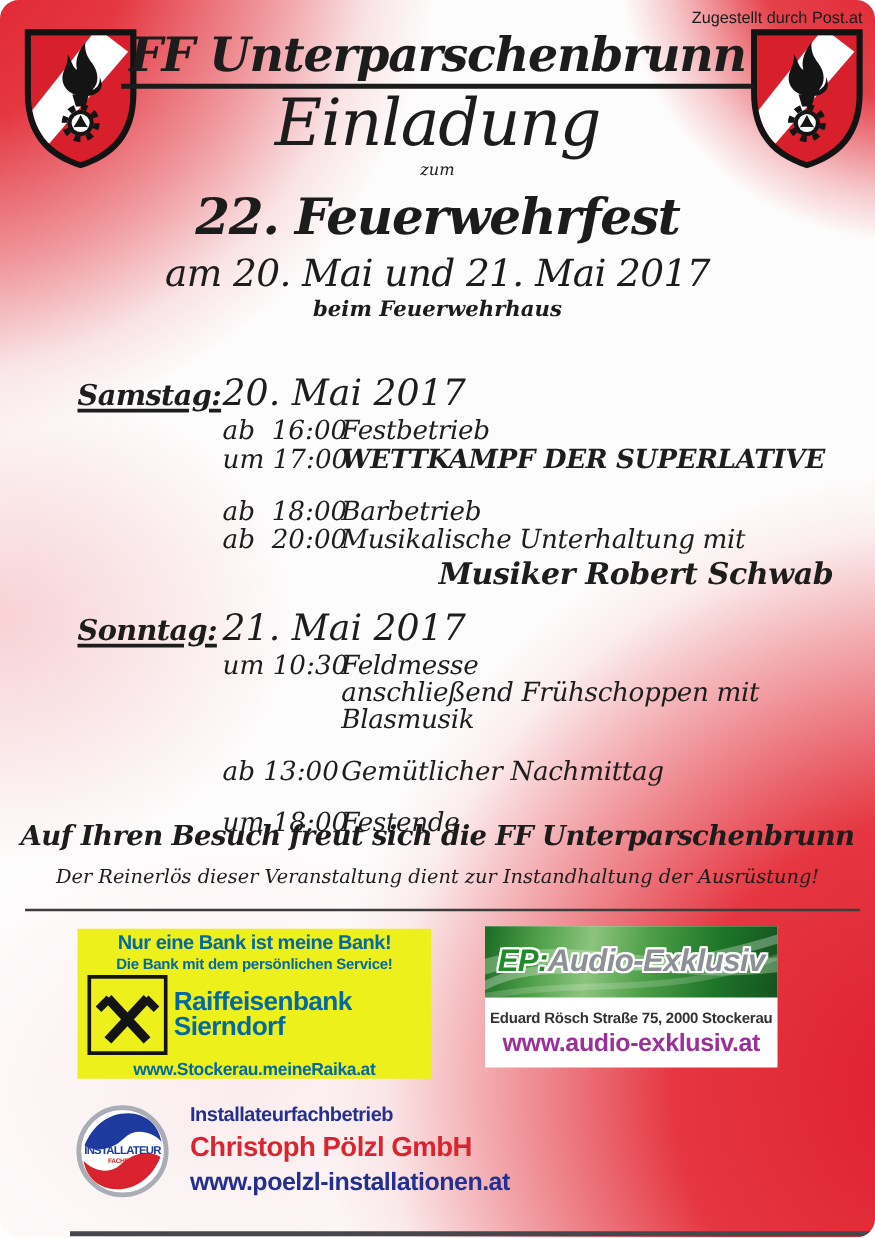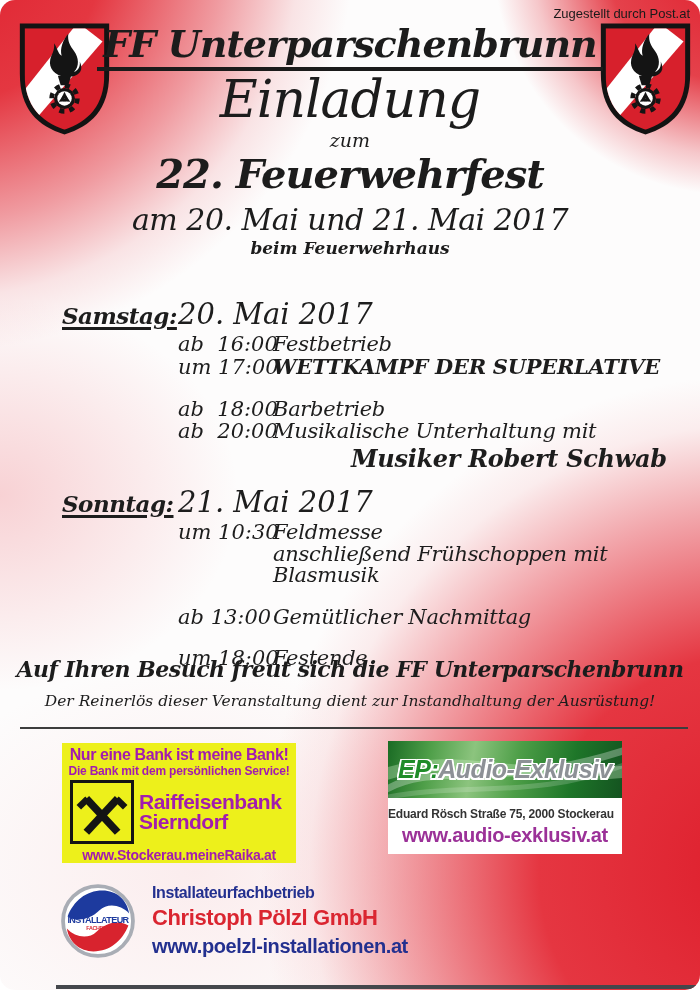--- a/index.html
+++ b/index.html
@@ -21,21 +21,21 @@
   .postal-note { position:absolute; top:6px; right:10px; font:13px "Liberation Sans",sans-serif; color:#1a1a1a; }
 
   .crest { position:absolute; top:22px; width:95px; height:113px; }
   .crest-left { left:17px; }
   .crest-right { left:598px; }
 
   .org { top:22px; }
   .org-inner { display:inline-block; font-style:italic; font-weight:bold; font-size:38px; letter-spacing:-1px;
                border-bottom:4px solid #1b1b1b; padding:0 6px 1px; line-height:44px; }
   .einladung { top:70px; font-style:italic; font-size:52px; line-height:58px; letter-spacing:-1px; }
-  .zum       { top:129px; font-style:italic; font-size:19px; }
+  .zum       { top:129px; font-style:italic; font-size:13px; }
   .fest      { top:148px; font-style:italic; font-weight:bold; font-size:40px; line-height:52px; letter-spacing:-1px; }
   .date      { top:202px; font-style:italic; font-size:30px; letter-spacing:-0.5px; }
   .loc       { top:238px; font-style:italic; font-weight:600; font-size:17px; }
 
   .schedule { position:absolute; top:302px; left:0; right:0; font-style:italic; color:#1d1d1d; }
   .row { display:flex; align-items:baseline; line-height:21.5px; }
   .head-row { line-height:25px; }
   .col-day  { width:178px; padding-left:62px; box-sizing:border-box; flex:none; }
   .col-time { width:95px; flex:none; white-space:pre; font-size:21px; }
   .col-event{ font-size:21px; letter-spacing:-0.3px; }
@@ -46,39 +46,39 @@
   .m17 { margin-top:17px; }
   .m20 { margin-top:20px; }
   .m21 { margin-top:21px; }
   .musiker-row { line-height:28px; }
   .musiker { font-weight:bold; font-size:24px; padding-left:78px; }
 
   .closing-head { top:656px; font-style:italic; font-weight:bold; font-size:22px; letter-spacing:-0.5px; }
   .closing-note { top:692px; font-style:italic; font-size:15.5px; }
   .divider { position:absolute; top:727px; left:20px; width:668px; height:2px; background:#3d3d3d; }
 
-  .ad-raiffeisen { position:absolute; left:62px; top:743px; width:234px; height:120px; background:#edf01b;
-                   font-family:"Liberation Sans",sans-serif; color:#a21caf; }
+  .ad-raiffeisen { position:absolute; left:62px; top:743px; width:283px; height:120px; background:#edf01b;
+                   font-family:"Liberation Sans",sans-serif; color:#0369a1; }
   .rb-line1 { font-size:16px; font-weight:bold; text-align:center; margin-top:3px; letter-spacing:-0.4px; }
   .rb-line2 { font-size:12px; font-weight:bold; text-align:center; letter-spacing:-0.2px; }
   .rb-mid   { display:flex; align-items:center; gap:5px; margin:2px 0 0 8px; }
   .rb-logo  { width:58px; height:58px; border:3px solid #141414; flex:none; }
   .rb-name  { font-size:21px; font-weight:bold; line-height:20px; letter-spacing:-0.5px; }
   .rb-url   { font-size:14px; font-weight:bold; text-align:center; margin-top:3px; letter-spacing:-0.3px; }
 
   .ad-audio { position:absolute; left:388px; top:741px; width:234px; height:113px; background:#ffffff;
               font-family:"Liberation Sans",sans-serif; }
   .ep-banner { position:relative; height:57px; overflow:hidden; display:flex; align-items:center; justify-content:center;
                background:linear-gradient(100deg,#1a6b24 0%,#4f9f49 18%,#8cc47e 36%,#4d9e47 55%,#1e7629 78%,#145320 100%); }
   .swoosh { position:absolute; left:0; top:0; width:100%; height:100%; }
   .ep-text { position:relative; font-style:italic; font-weight:bold; font-size:25px; letter-spacing:-0.5px;
              text-shadow:-1.5px -1.5px 0 #fff,1.5px -1.5px 0 #fff,-1.5px 1.5px 0 #fff,1.5px 1.5px 0 #fff,0 -1.5px 0 #fff,0 1.5px 0 #fff,-1.5px 0 0 #fff,1.5px 0 0 #fff; }
   .ep-prefix { color:#1f8c28; }
   .ep-name   { color:#8d9196; }
-  .ep-address{ font-size:12px; font-weight:bold; color:#333; margin-top:9px; letter-spacing:-0.2px; }
+  .ep-address{ font-size:12px; font-weight:bold; color:#333; text-align:center; margin-top:9px; letter-spacing:-0.2px; }
   .ep-url    { font-size:20px; font-weight:bold; color:#9b3198; text-align:center; margin-top:3px; letter-spacing:-0.3px; }
 
   .poelzl { position:absolute; left:60px; top:883px; display:flex; gap:16px; align-items:flex-start;
             font-family:"Liberation Sans",sans-serif; }
   .inst-logo { width:76px; height:76px; flex:none; }
   .poelzl-text { padding-top:1px; }
   .p1 { font-size:16px; font-weight:bold; color:#23308f; letter-spacing:-0.4px; }
   .p2 { font-size:22px; font-weight:bold; color:#da2530; margin-top:3px; letter-spacing:-0.4px; }
   .p3 { font-size:20px; font-weight:bold; color:#23308f; margin-top:4px; letter-spacing:-0.4px; }
 

